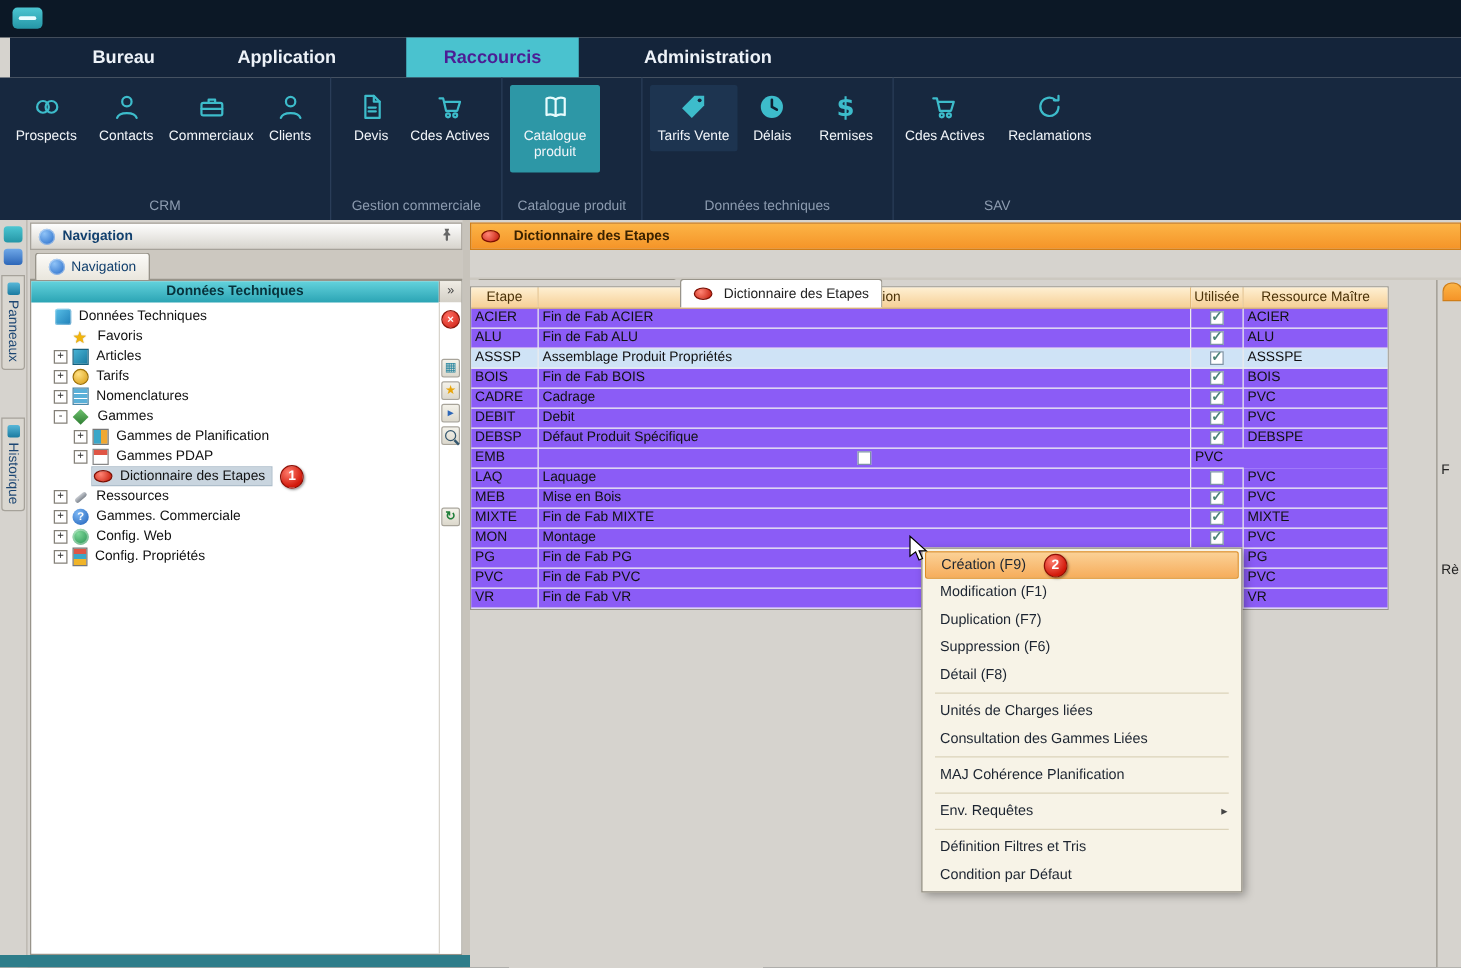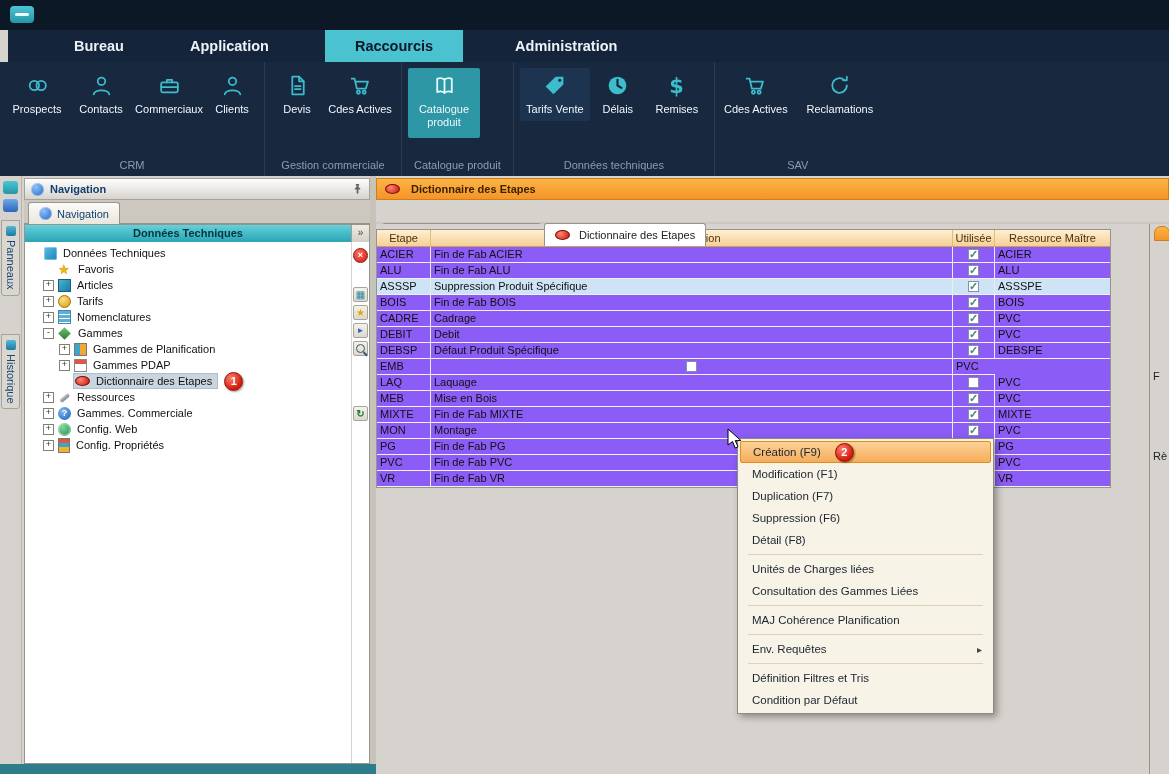--- a/index.html
+++ b/index.html
@@ -9,21 +9,21 @@
   .titlebar{position:absolute;left:0;top:0;width:100%;height:30px;background:#0c1826;}
   .app-logo{position:absolute;left:10px;top:6px;width:24px;height:17px;border-radius:4px;background:linear-gradient(#4cc6d2,#2596a6);}
   .app-logo::after{content:"";position:absolute;left:5px;top:7px;right:5px;height:3px;background:#eafcff;border-radius:2px;}
 
   
   .ribbon-tabs{position:absolute;left:8px;top:30px;width:100%;height:32px;background:#14243a;display:flex;align-items:stretch;padding-left:36px;box-sizing:border-box;}
   .rtab{display:flex;align-items:center;padding:0 30px;color:#edf2f8;font-weight:bold;font-size:14.5px;cursor:default;}
   .rtab:nth-child(2){margin-left:6px}
   .rtab:nth-child(3){margin-left:26px}
   .rtab:nth-child(4){margin-left:22px}
-  .rtab.active{background:#4ac2cf;color:#0f172a;}
+  .rtab.active{background:#4ac2cf;color:#4c1d95;}
 
   
   .ribbon{position:absolute;left:0;top:62px;width:100%;height:114px;background:#17283f;display:flex;align-items:stretch;box-sizing:border-box;}
   .rgroup{display:flex;flex-direction:column;padding:0 6px;}
   .rgroup+.rgroup{border-left:1px solid #2a3d58;}
   .rgroup-buttons{display:flex;flex:1;align-items:flex-start;padding-top:6px;gap:2px;}
   .rgroup-label{color:#8d9cb0;text-align:center;font-size:11px;padding:3px 6px 5px;white-space:nowrap;}
   .rbtn{width:62px;display:flex;flex-direction:column;align-items:center;gap:5px;padding:5px 2px;color:#f3f6fa;text-align:center;line-height:1.15;font-size:11px;box-sizing:border-box;}
   .rbtn svg{width:25px;height:25px;stroke:#3dbccb;fill:none;stroke-width:1.7;stroke-linecap:round;stroke-linejoin:round;}
   .rbtn.w50{width:52px}
@@ -424,21 +424,21 @@
       <div class="trow">
         <div class="td">ALU</div>
         <div class="td">Fin de Fab ALU</div>
         <div class="td center">
             <span class="cb checked"></span>
           </div>
         <div class="td">ALU</div>
       </div>
       <div class="trow selected">
         <div class="td">ASSSP</div>
-        <div class="td">Suppression Produit Spécifique</div>
+        <div class="td">Assemblage Produit Propriétés</div>
         <div class="td center">
             <span class="cb checked"></span>
           </div>
         <div class="td">ASSSPE</div>
       </div>
       <div class="trow">
         <div class="td">BOIS</div>
         <div class="td">Fin de Fab BOIS</div>
         <div class="td center">
             <span class="cb checked"></span>

